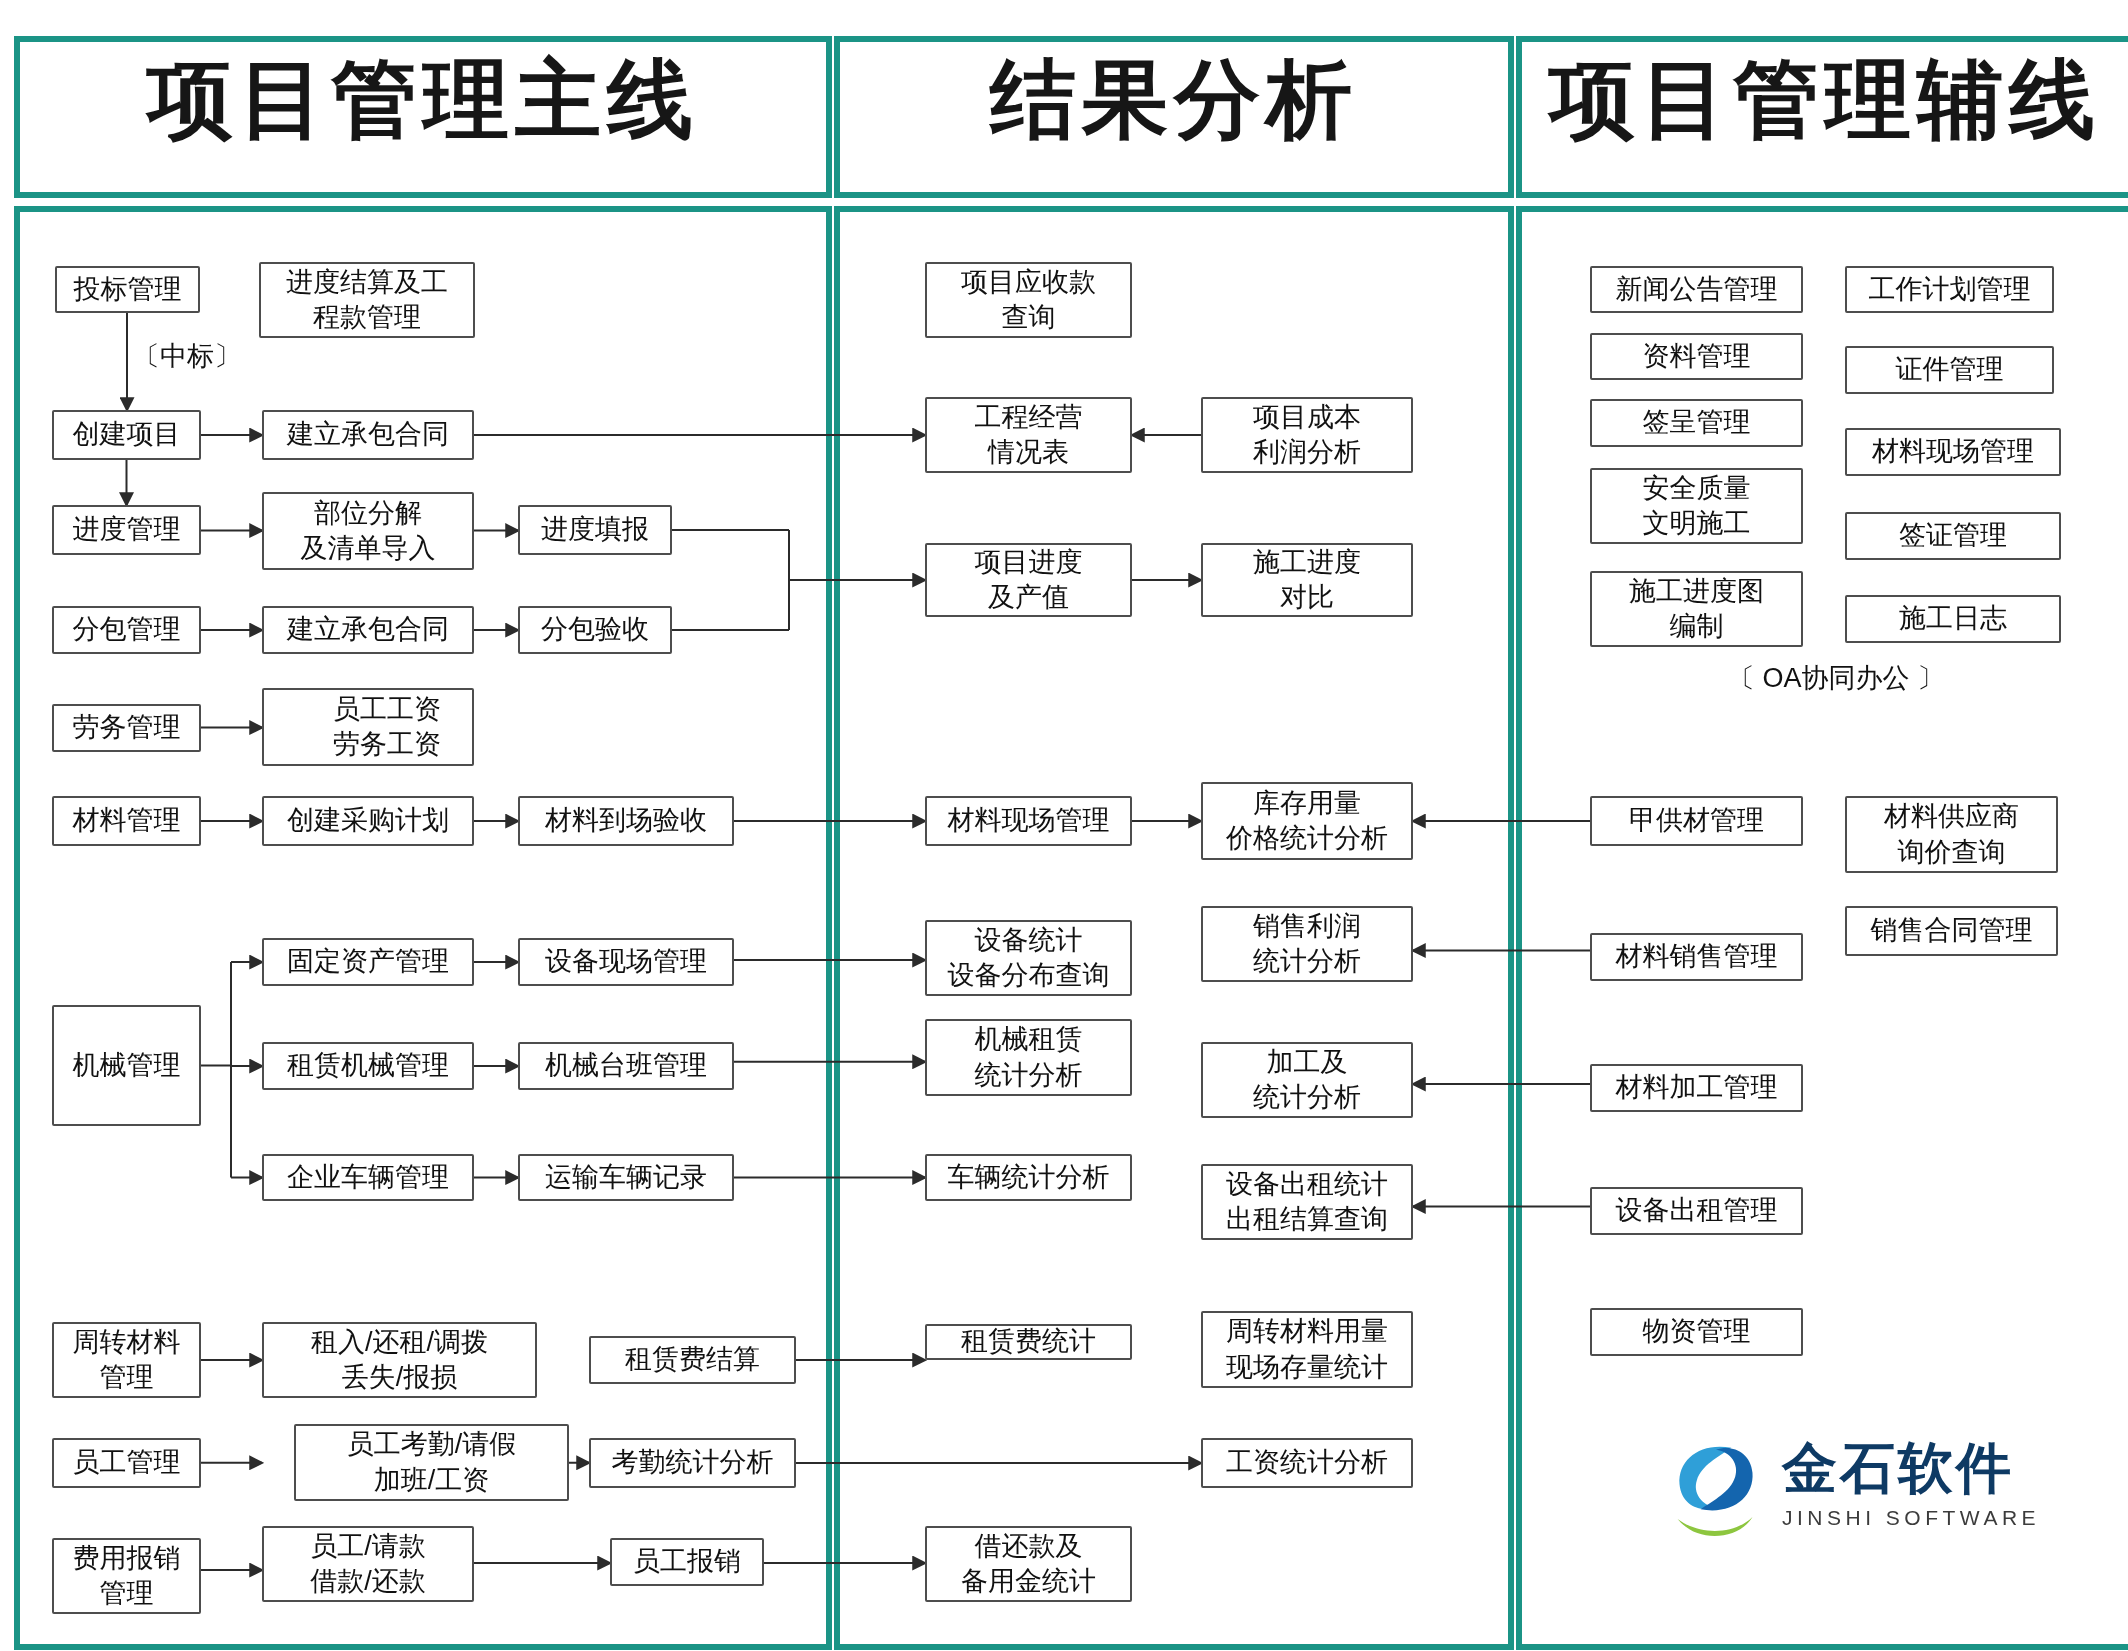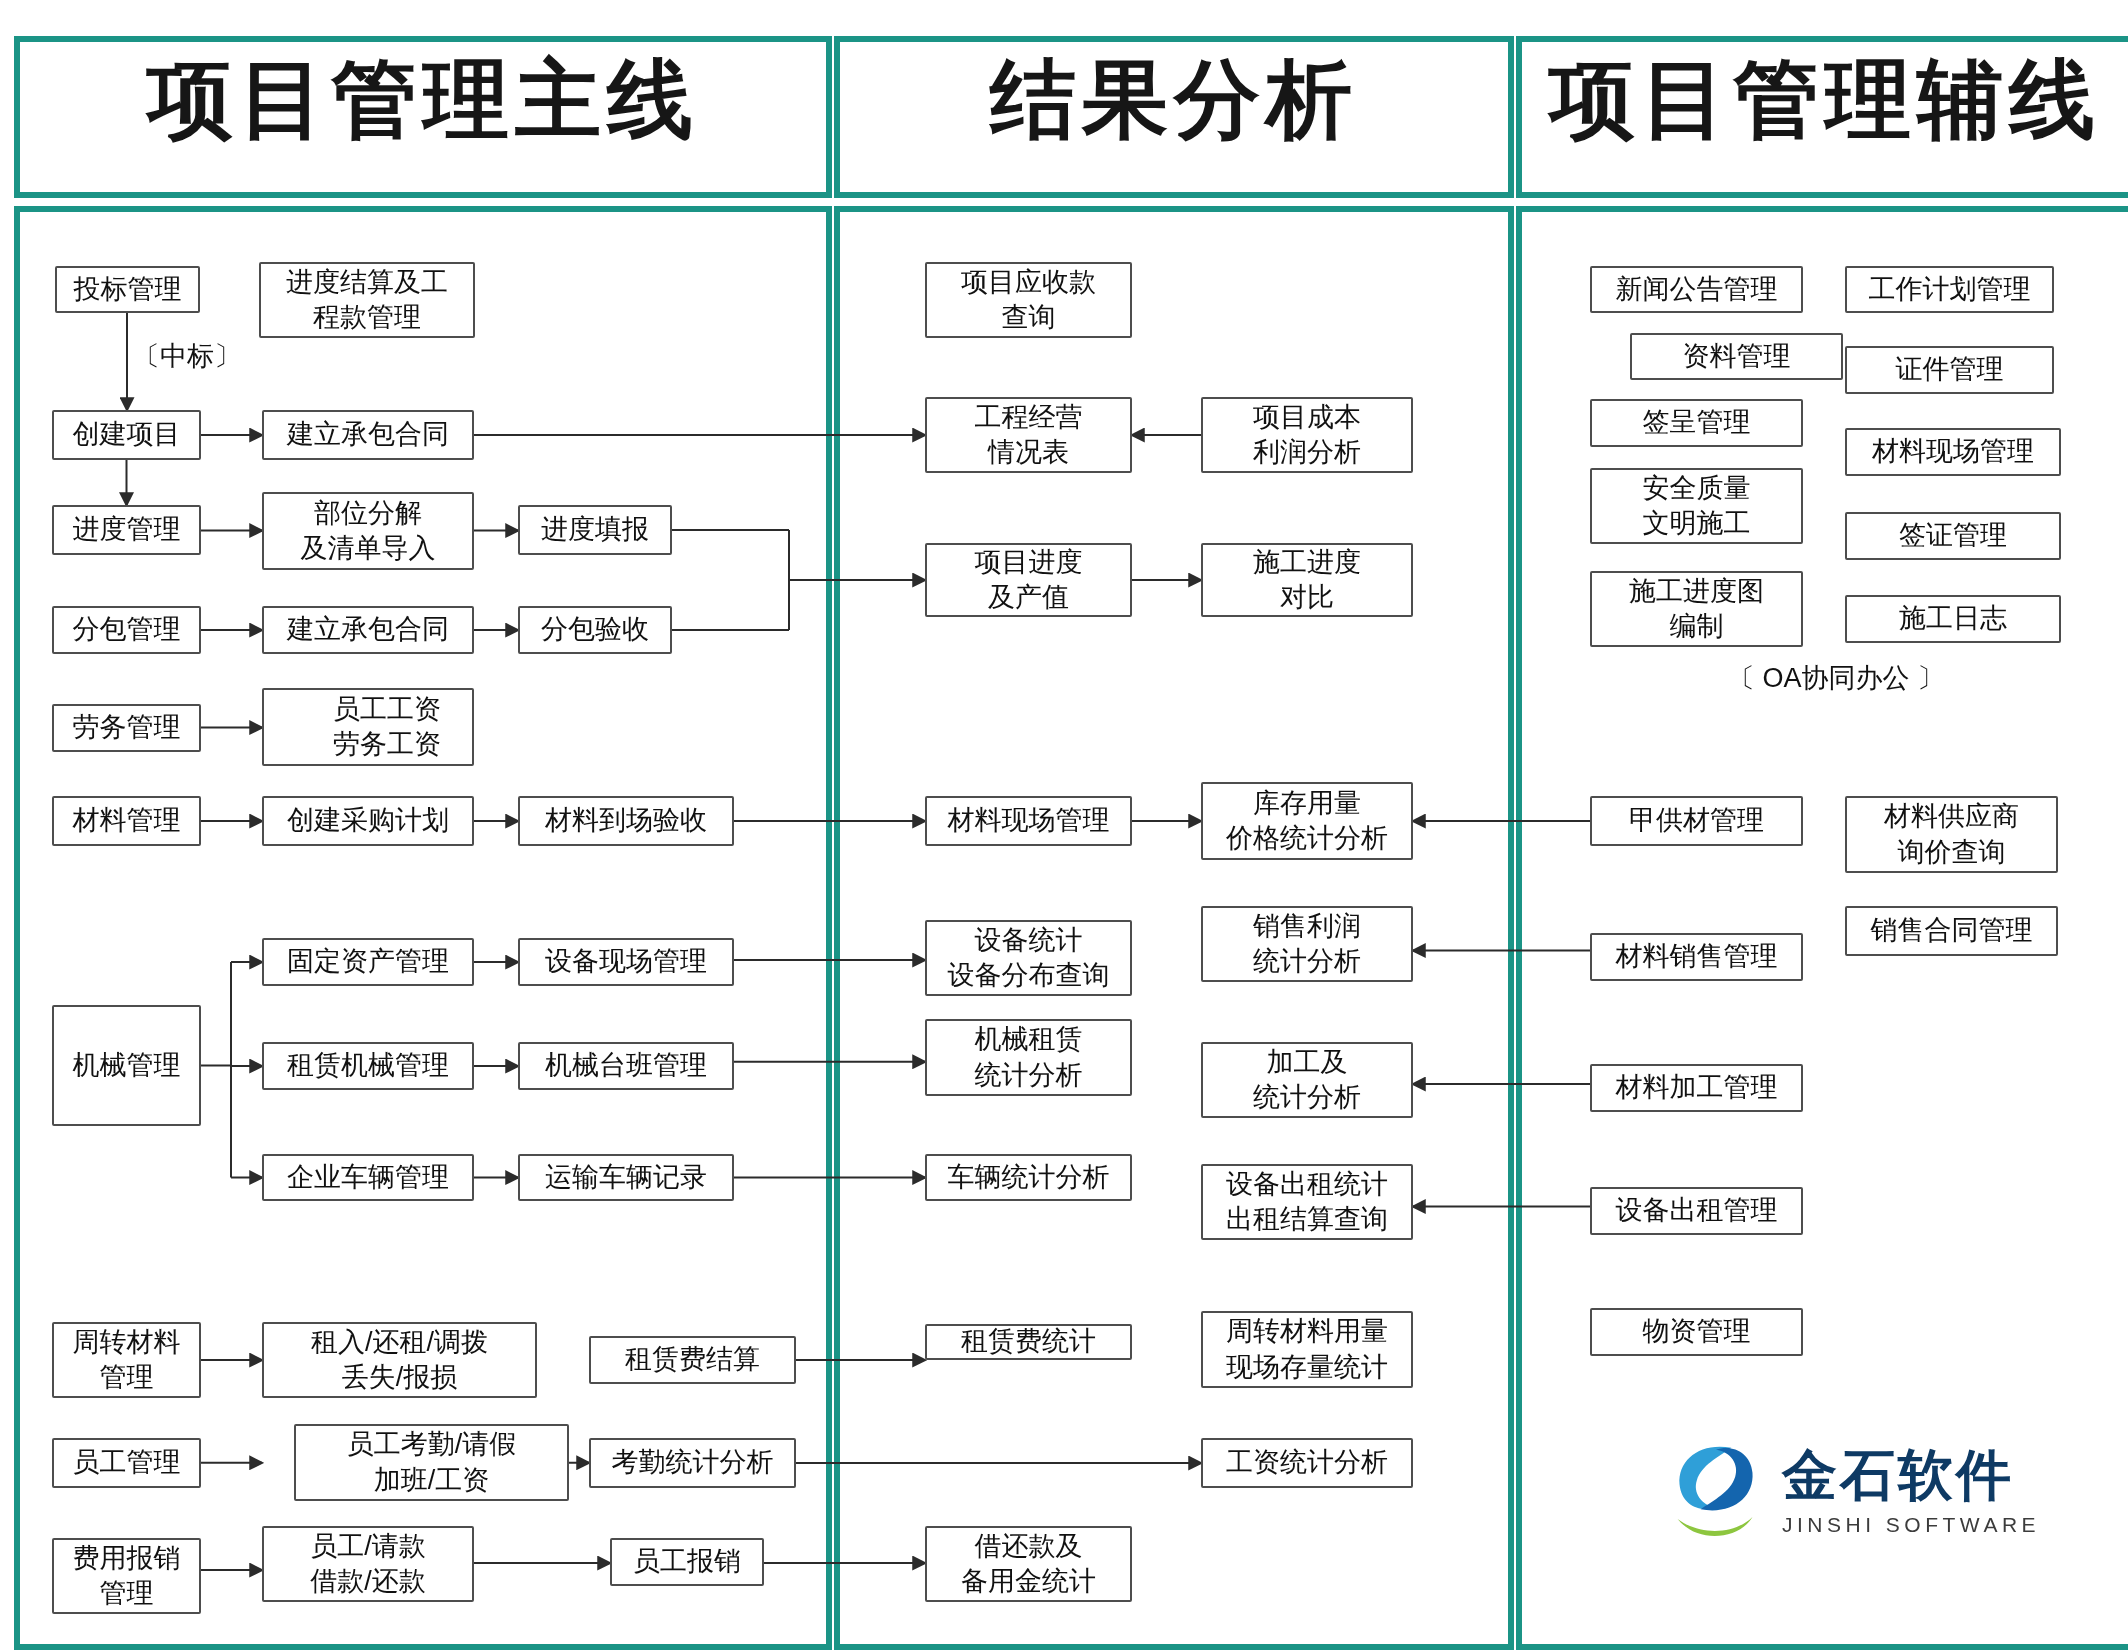--- a/index.html
+++ b/index.html
@@ -13,21 +13,21 @@
   }
   #connectors{position:absolute;left:0;top:0;width:2128px;height:1651px;pointer-events:none;}
   #nodes-layer{position:absolute;left:0;top:0;width:100%;height:100%;pointer-events:none;}
   .node{
     position:absolute;border:2px solid #4d4d4d;border-radius:2px;background:#fff;
     display:flex;align-items:center;justify-content:center;text-align:center;
     white-space:pre-line;font-size:27px;line-height:1.3;padding:2px 6px;box-sizing:border-box;
   }
   .float-label{position:absolute;font-size:27px;color:#111;white-space:nowrap;}
   #oa-label{width:260px;text-align:center;}
-  .logo{position:absolute;left:1668px;top:1440px;display:flex;align-items:center;gap:18px;}
+  .logo{position:absolute;left:1668px;top:1440px;display:flex;align-items:flex-start;gap:18px;}
   .logo-name{
     font-family:"Liberation Serif","DejaVu Serif",serif;
     font-size:55px;font-weight:700;color:#0e3a64;letter-spacing:3px;line-height:1.05;
   }
   .logo-sub{font-size:21px;letter-spacing:4.5px;color:#3c3c3c;margin-top:8px;}
 </style>
 </head>
 <body>
 
 <div id="canvas">
@@ -161,21 +161,21 @@
       <div class="node" style="left: 1201px; top: 1164px; width: 212px; height: 76px;">设备出租统计
 出租结算查询</div>
       <div class="node" style="left: 925px; top: 1324px; width: 207px; height: 36px;">租赁费统计</div>
       <div class="node" style="left: 1201px; top: 1311px; width: 212px; height: 77px;">周转材料用量
 现场存量统计</div>
       <div class="node" style="left: 1201px; top: 1438px; width: 212px; height: 50px;">工资统计分析</div>
       <div class="node" style="left: 925px; top: 1526px; width: 207px; height: 76px;">借还款及
 备用金统计</div>
       <div class="node" style="left: 1590px; top: 266px; width: 213px; height: 47px;">新闻公告管理</div>
       <div class="node" style="left: 1845px; top: 266px; width: 209px; height: 47px;">工作计划管理</div>
-      <div class="node" style="left: 1590px; top: 333px; width: 213px; height: 47px; margin-left: 40px;">资料管理</div>
+      <div class="node" style="left: 1590px; top: 333px; width: 213px; height: 47px;">资料管理</div>
       <div class="node" style="left: 1845px; top: 346px; width: 209px; height: 48px;">证件管理</div>
       <div class="node" style="left: 1590px; top: 399px; width: 213px; height: 48px;">签呈管理</div>
       <div class="node" style="left: 1845px; top: 428px; width: 216px; height: 48px;">材料现场管理</div>
       <div class="node" style="left: 1590px; top: 468px; width: 213px; height: 76px;">安全质量
 文明施工</div>
       <div class="node" style="left: 1845px; top: 512px; width: 216px; height: 48px;">签证管理</div>
       <div class="node" style="left: 1590px; top: 571px; width: 213px; height: 76px;">施工进度图
 编制</div>
       <div class="node" style="left: 1845px; top: 595px; width: 216px; height: 48px;">施工日志</div>
       <div class="node" style="left: 1590px; top: 796px; width: 213px; height: 50px;">甲供材管理</div>

